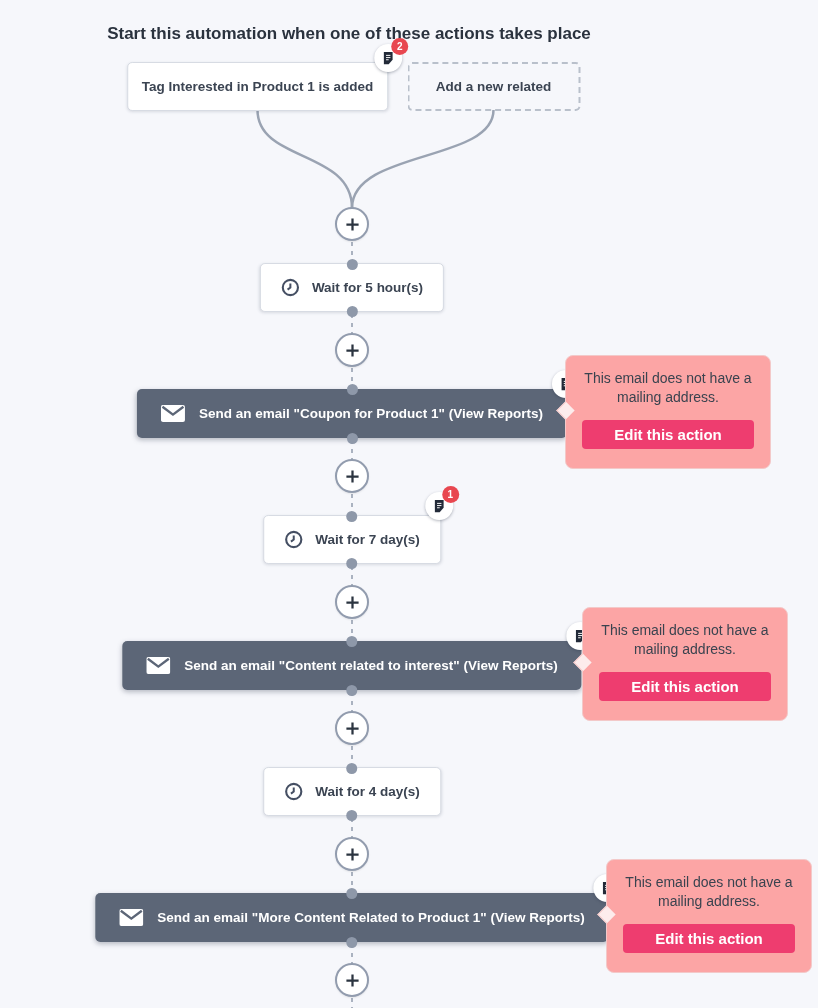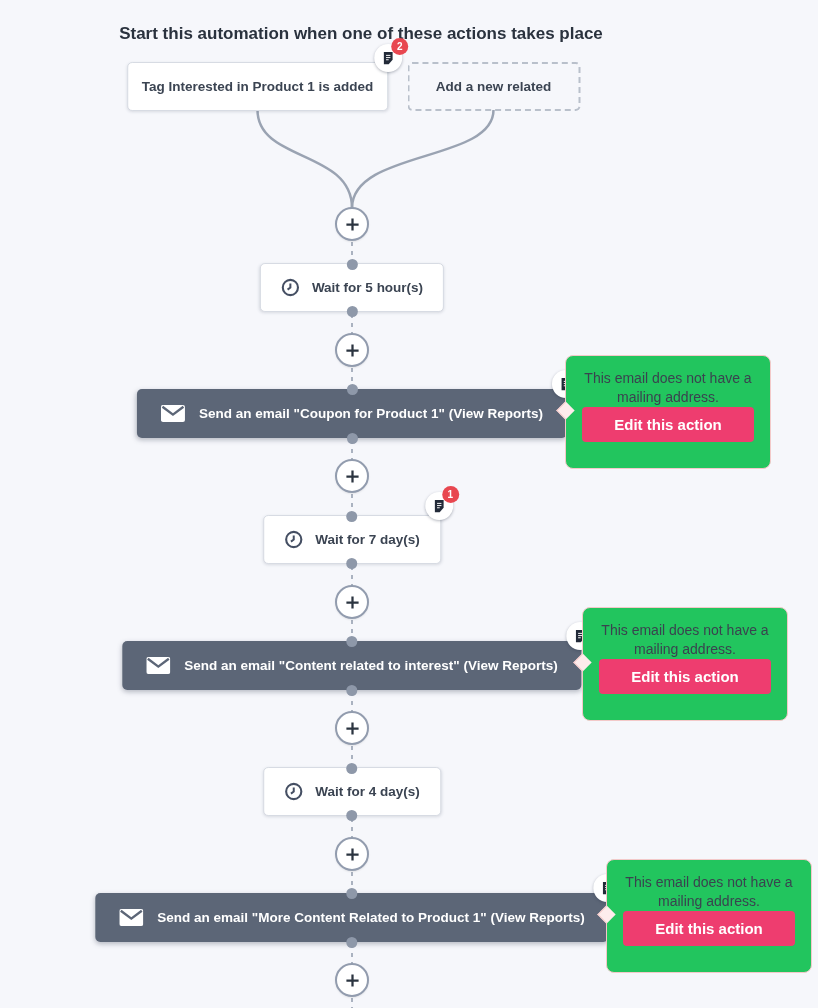--- a/index.html
+++ b/index.html
@@ -8,21 +8,21 @@
     font-family:"Liberation Sans", sans-serif;
     background:#f6f7fb;
     position:relative;
     overflow:hidden;
   }
   .canvas { position:absolute; inset:0; width:818px; height:1008px; }
 
   .connectors { position:absolute; left:0; top:0; z-index:0; pointer-events:none; }
 
   .page-title {
-    position:absolute; top:24px; left:361px; transform:translateX(-50%);
+    position:absolute; top:24px; left:349px; transform:translateX(-50%);
     white-space:nowrap; font-size:17px; font-weight:700; color:#2a323e; z-index:2;
   }
 
   
   .trigger-box {
     position:absolute; top:62px; height:49px; transform:translateX(-50%);
     display:inline-flex; align-items:center; justify-content:center;
     padding:0 14px; white-space:nowrap;
     background:#ffffff; border:1px solid #d7dbe3; border-radius:5px;
     box-shadow:0 1px 3px rgba(80,90,110,.18);
@@ -74,35 +74,35 @@
   .trigger-box .badge{ top:-19px; right:-15px; }
   .badge-count {
     position:absolute; top:-6px; right:-6px; width:17px; height:17px;
     background:#e84750; color:#ffffff; border-radius:50%;
     font-size:10px; font-weight:700; line-height:17px; text-align:center;
   }
 
   
   .tooltip {
     position:absolute; width:206px; height:114px; z-index:4;
-    background:#22c55e; border:1px solid #f3c9c9; border-radius:8px;
+    background:#fca5a5; border:1px solid #f3c9c9; border-radius:8px;
     display:flex; flex-direction:column; align-items:center;
     padding:13px 14px 0 14px;
   }
   .tooltip-arrow {
     position:absolute; left:-7.5px; top:48px; width:13px; height:13px;
     background:#fdecec; transform:rotate(45deg);
     border-left:1px solid #f3c9c9; border-bottom:1px solid #f3c9c9;
   }
   .tooltip-msg {
     font-size:14px; color:#3a434f; text-align:center; line-height:1.35;
     width:182px;
   }
   .edit-btn {
-    width:172px; height:35px; border:none; border-radius:4px;
+    margin-top:13px; width:172px; height:29px; border:none; border-radius:4px;
     background:#ee3d6f; color:#ffffff; font-family:"Liberation Sans",sans-serif;
     font-size:15px; font-weight:700; cursor:pointer;
   }
 </style>
 </head>
 <body>
 
 <div class="canvas">
 
   <svg class="connectors" width="818" height="1008">

